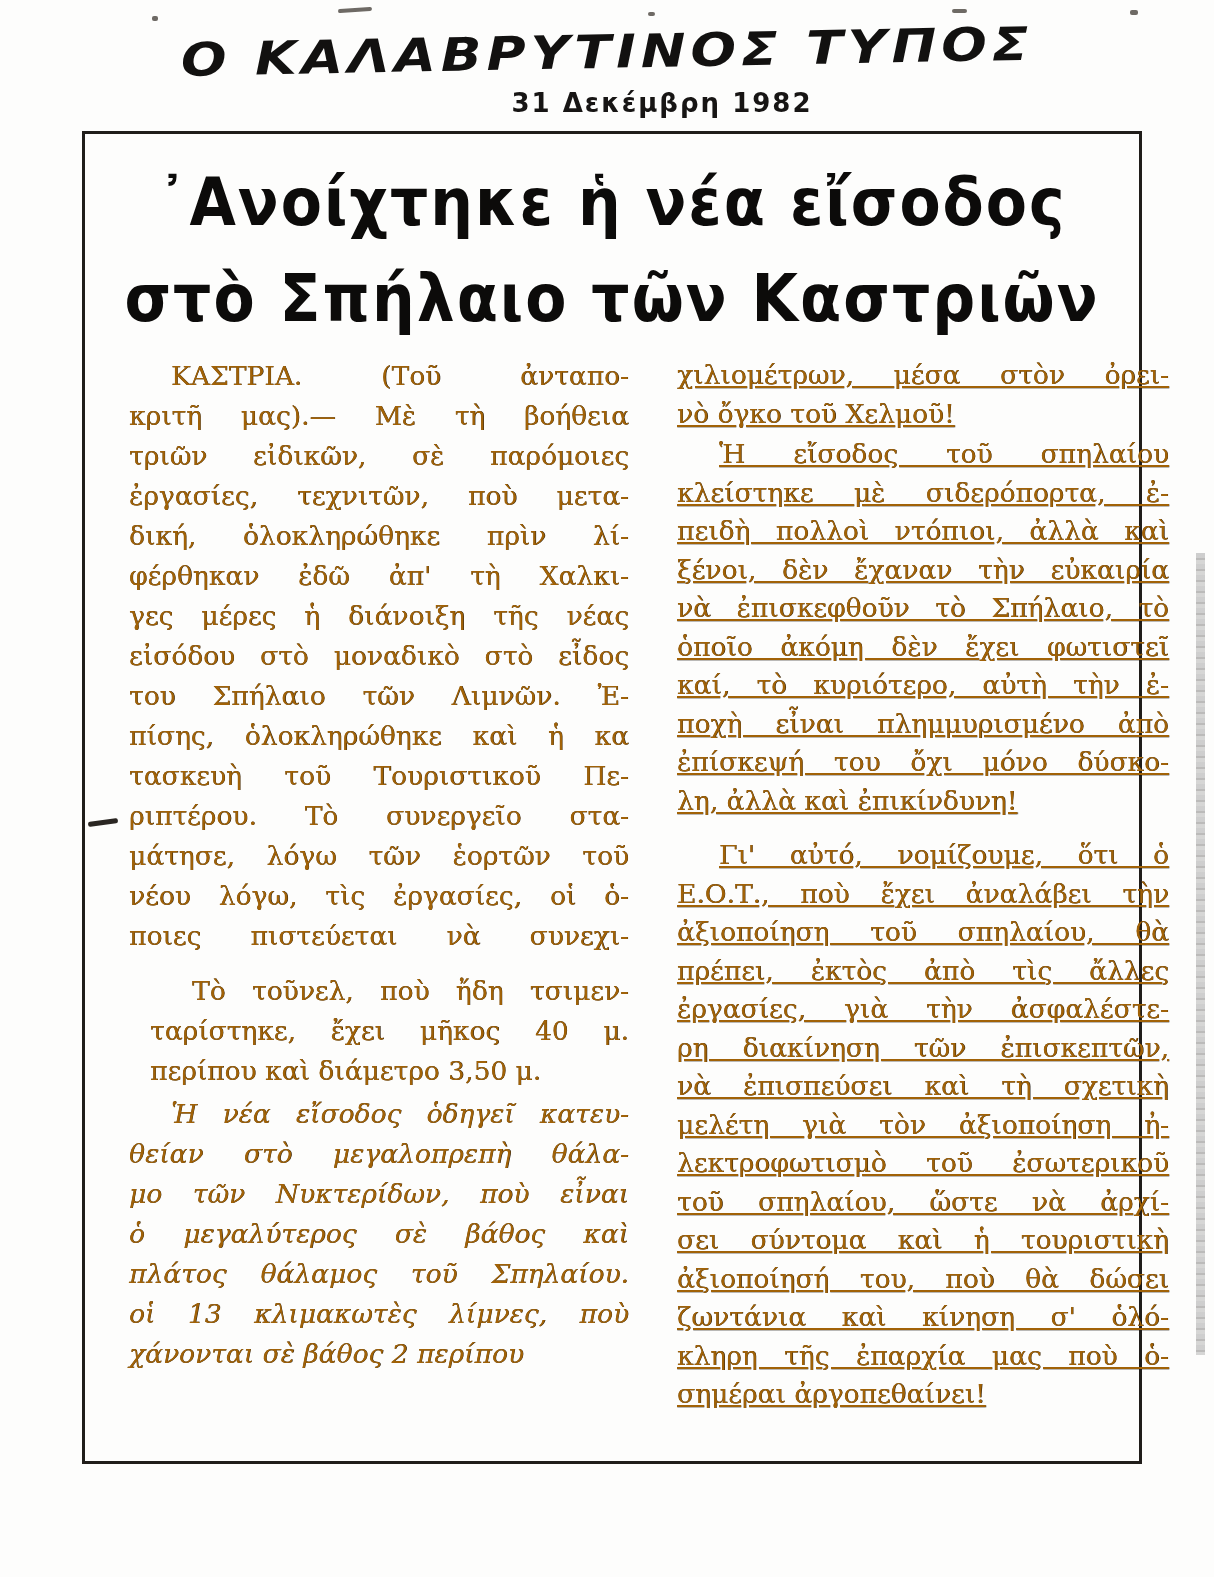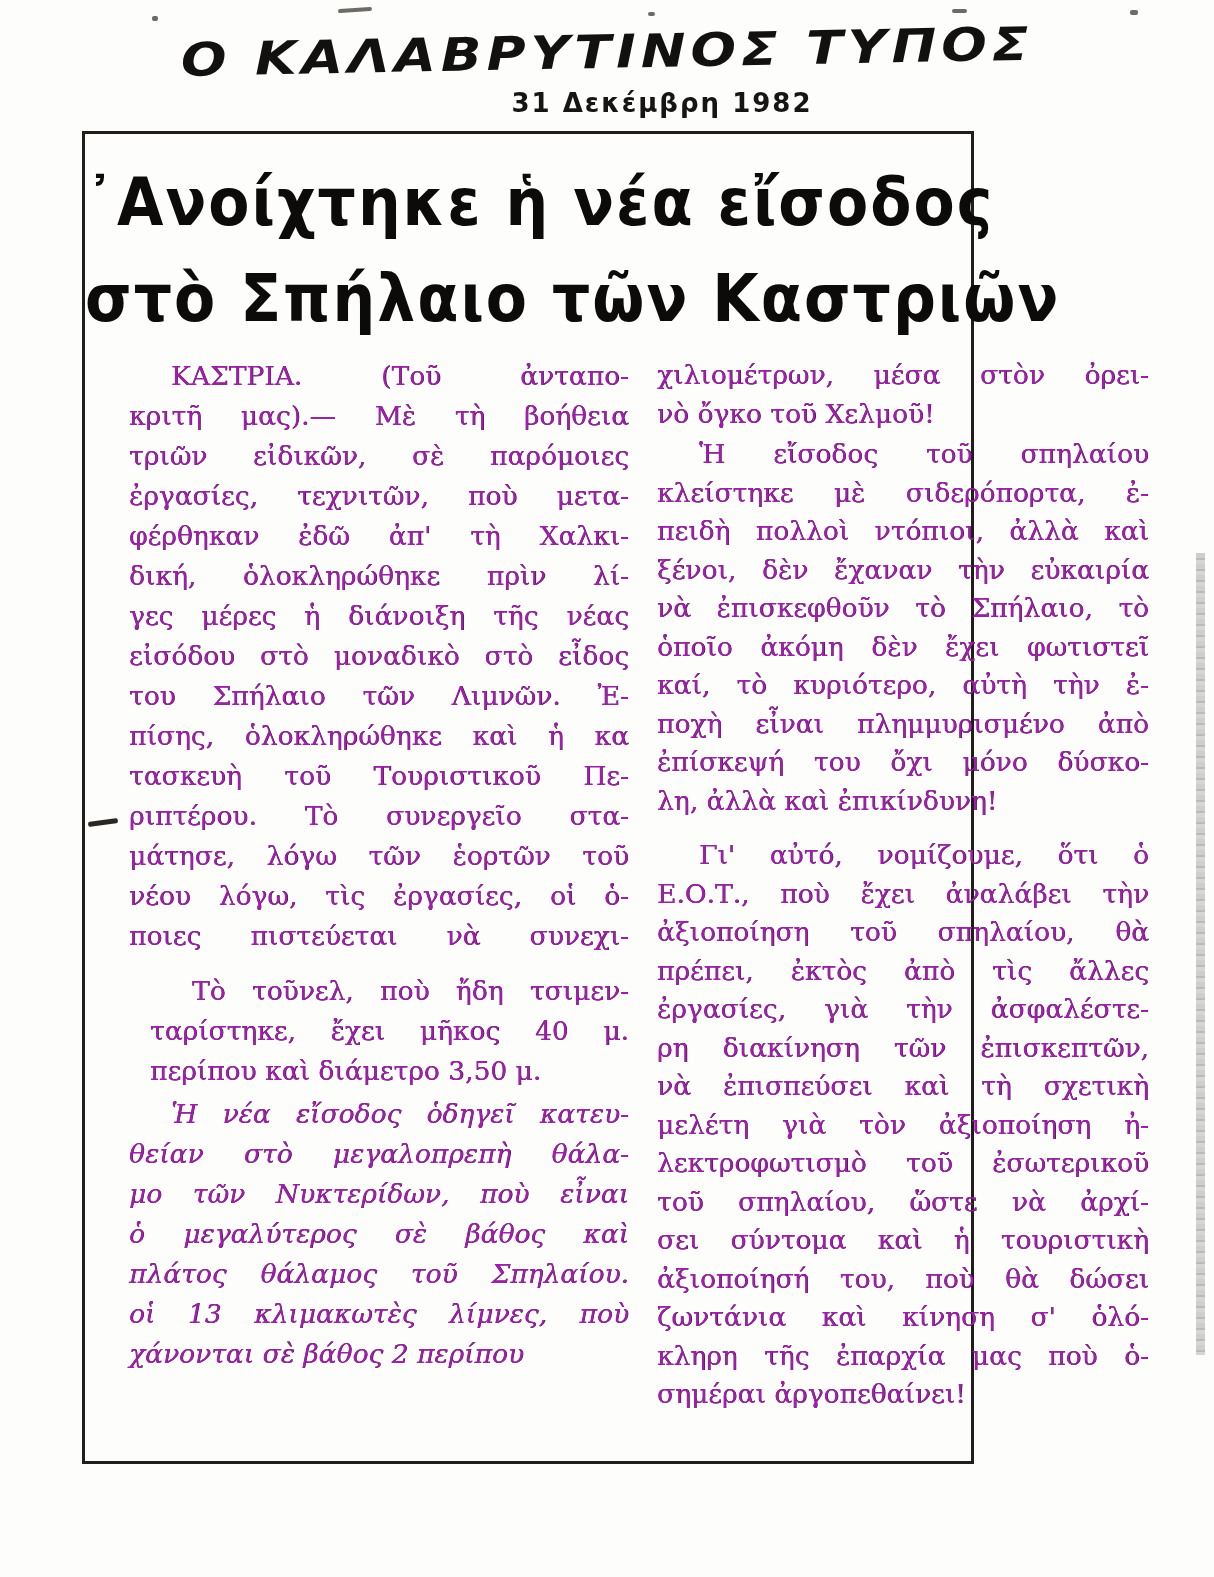--- a/index.html
+++ b/index.html
@@ -25,40 +25,40 @@
     position:absolute; top:88px; left:0; width:100%;
     text-align:center;
     font-family:"DejaVu Sans", sans-serif;
     font-weight:bold; font-size:26px; letter-spacing:2px; color:#171514;
     transform:translateX(55px);
     white-space:nowrap;
   }
   
   .article-box {
     position:absolute; left:82px; top:131px;
-    width:892px; height:1333px;
+    width:1060px; height:1333px;
     border:3px solid #201d1a;
     box-sizing:border-box;
   }
   .headline { position:absolute; top:20px; left:0; width:100%; text-align:center; }
   .headline-line {
     font-family:"DejaVu Sans", sans-serif;
     font-weight:bold; font-size:60px; line-height:96px;
     letter-spacing:2px; color:#0c0b0a;
     transform:scaleY(1.1); transform-origin:50% 50%;
     white-space:nowrap;
   }
   
   .col {
     position:absolute; top:222px;
-    font-size:26.5px; color:#a21caf;
+    font-size:26.5px; color:#a16207;
     text-shadow:0.3px 0.3px 0 #1b1713;
   }
   .col-left  { left:44px;  width:500px; }
-  .col-right { left:572px; width:492px; }
+  .col-right { left:592px; width:492px;text-decoration:underline; }
   .para { margin:0; }
   .tline {
     text-align:justify; text-align-last:justify;
     line-height:40px; height:40px; overflow:visible;
   }
   .col-right .tline { line-height:38.5px; height:38.5px; }
   .tline.lastline { text-align-last:left; }
   .tline.firstline { text-indent:42px; }
   .col-left  .para:nth-child(2) { margin-top:15px;margin-left:21px; }
   .col-left  .para:nth-child(3) { margin-top:3px;font-style:italic; }
@@ -93,22 +93,22 @@
     <div class="headline">
       <div class="headline-line">᾿Ανοίχτηκε ἡ νέα εἴσοδος</div>
       <div class="headline-line">στὸ Σπήλαιο τῶν Καστριῶν</div>
     </div>
     <div class="col col-left">
         <div class="para">
           <div class="tline firstline">ΚΑΣΤΡΙΑ. (Τοῦ ἀνταπο-</div>
           <div class="tline">κριτῆ μας).— Μὲ τὴ βοήθεια</div>
           <div class="tline">τριῶν εἰδικῶν, σὲ παρόμοιες</div>
           <div class="tline">ἐργασίες, τεχνιτῶν, ποὺ μετα-</div>
+          <div class="tline">δική, ὁλοκληρώθηκε πρὶν λί-</div>
           <div class="tline">φέρθηκαν ἐδῶ ἀπ' τὴ Χαλκι-</div>
-          <div class="tline">δική, ὁλοκληρώθηκε πρὶν λί-</div>
           <div class="tline">γες μέρες ἡ διάνοιξη τῆς νέας</div>
           <div class="tline">εἰσόδου στὸ μοναδικὸ στὸ εἶδος</div>
           <div class="tline">του Σπήλαιο τῶν Λιμνῶν. Ἐ-</div>
           <div class="tline">πίσης, ὁλοκληρώθηκε καὶ ἡ κα</div>
           <div class="tline">τασκευὴ τοῦ Τουριστικοῦ Πε-</div>
           <div class="tline">ριπτέρου. Τὸ συνεργεῖο στα-</div>
           <div class="tline">μάτησε, λόγω τῶν ἑορτῶν τοῦ</div>
           <div class="tline">νέου λόγω, τὶς ἐργασίες, οἱ ὁ-</div>
           <div class="tline">ποιες πιστεύεται νὰ συνεχι-</div>
         </div>

